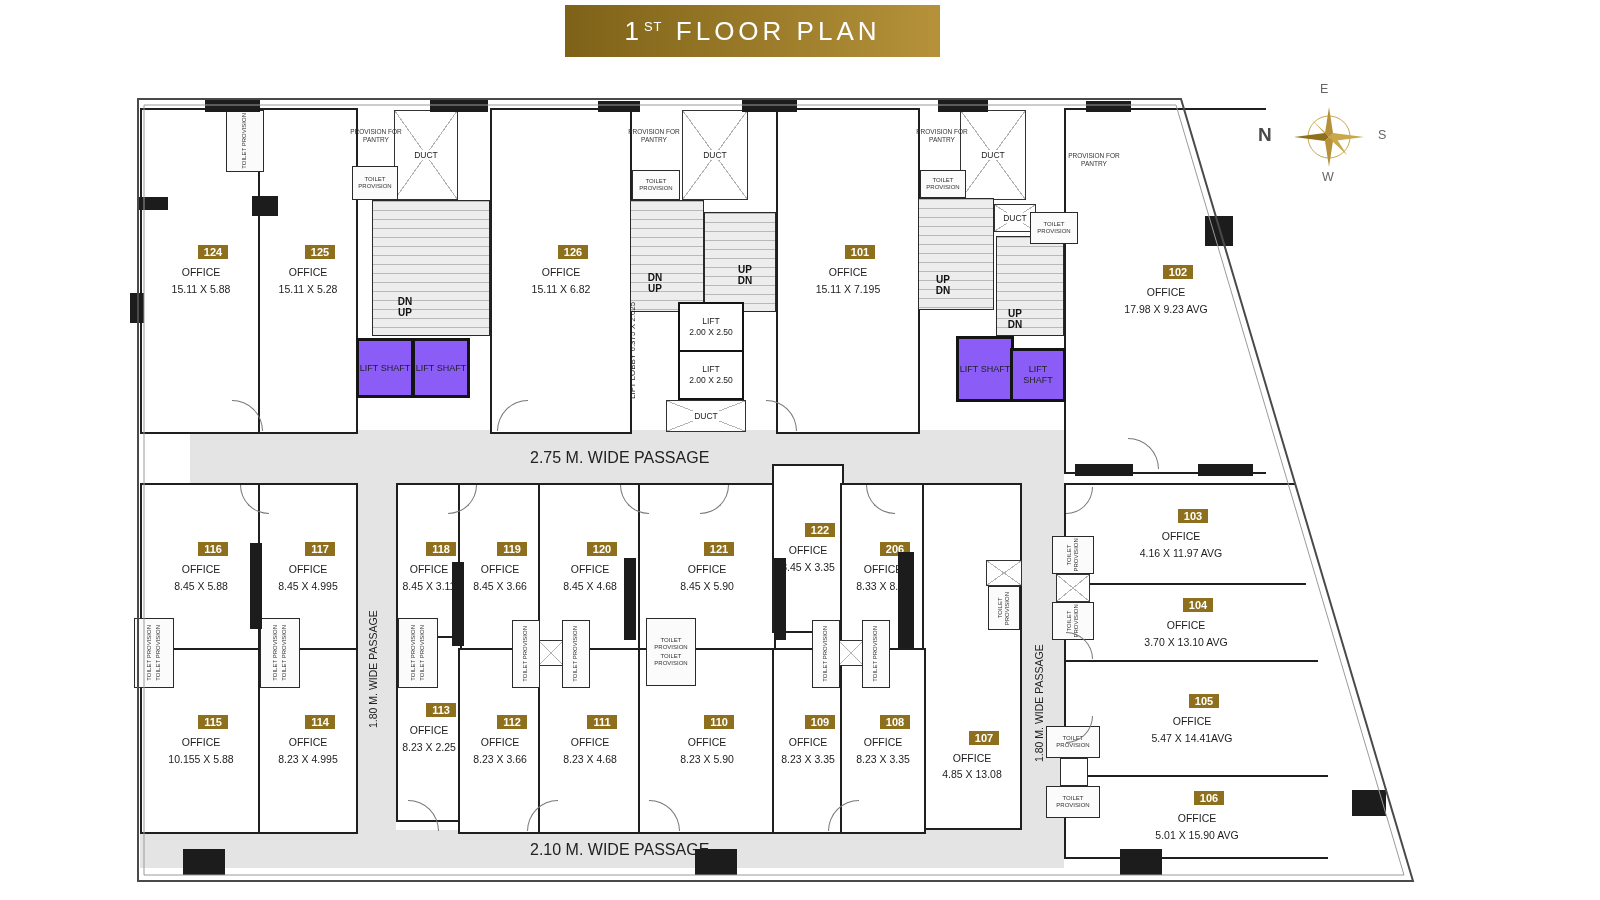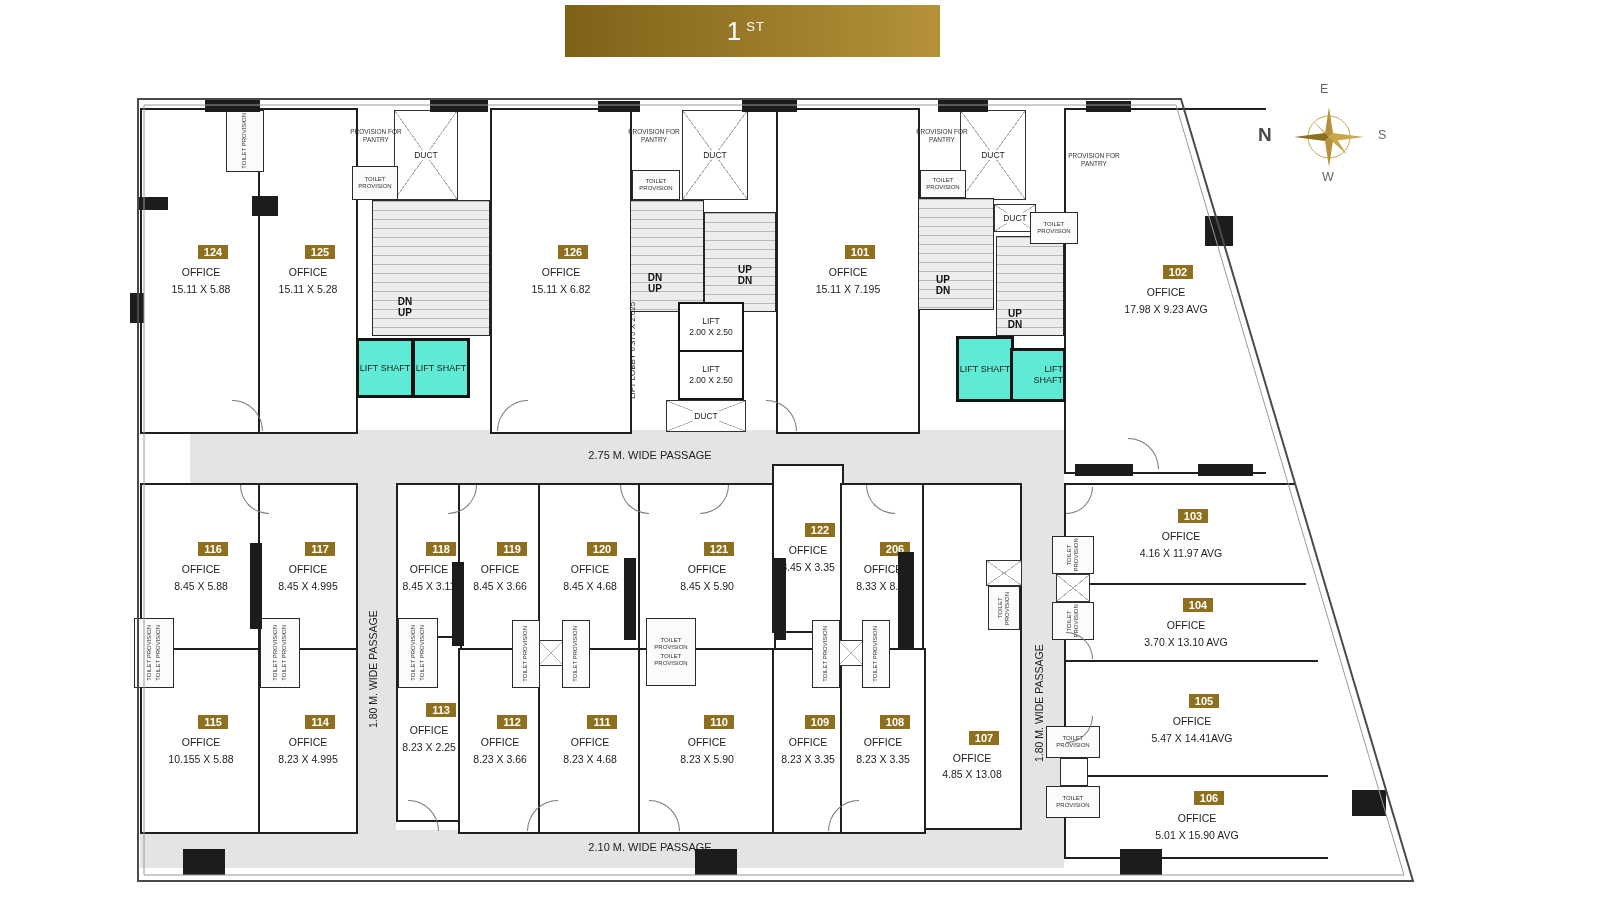--- a/index.html
+++ b/index.html
@@ -9,27 +9,27 @@
     background:linear-gradient(90deg,#7e6218,#b5923a);color:#fff;display:flex;align-items:center;
     justify-content:center;font-size:26px;letter-spacing:4px;z-index:6;}
   .banner sup{font-size:13px;margin:-10px 2px 0 1px;letter-spacing:1px;}
   .room{position:absolute;background:#fff;border:2px solid #1f1f1f;display:flex;flex-direction:column;
     align-items:center;justify-content:center;gap:3px;text-align:center;z-index:2;}
   .room.open-r{border-right:none;}
   .room.low{justify-content:flex-end;padding-bottom:46px;box-sizing:border-box;}
   .badge{background:#8d6f1d;color:#fff;font-weight:bold;font-size:11px;padding:1px 6px;margin-bottom:4px;margin-left:24px;}
   .rname,.rdims{font-size:10.5px;color:#1c1c1c;line-height:1.3;padding:0 3px;}
   .passage{position:absolute;background:#e4e4e4;z-index:1;}
-  .plabel{position:absolute;font-size:11px;color:#222;z-index:3;text-align:center;}
+  .plabel{position:absolute;font-size:16px;color:#222;z-index:3;}
   .vlabel{position:absolute;writing-mode:vertical-rl;transform:rotate(180deg);font-size:10.5px;color:#222;z-index:3;}
   .stairs{position:absolute;border:1.5px solid #2a2a2a;z-index:2;
     background:#ededed repeating-linear-gradient(180deg,#b9b9b9 0 1px,transparent 1px 9px);}
   .dir{position:absolute;z-index:3;font-size:10px;font-weight:600;color:#111;line-height:1.1;text-align:center;}
-  .shaft{position:absolute;border:3px solid #141414;background:#5eead4;display:flex;align-items:center;
-    justify-content:center;text-align:right;font-size:9px;line-height:1.2;z-index:3;font-weight:500;}
+  .shaft{position:absolute;border:3px solid #141414;background:#8b5cf6;display:flex;align-items:center;
+    justify-content:center;text-align:center;font-size:9px;line-height:1.2;z-index:3;font-weight:500;}
   .lift{position:absolute;border:2.5px solid #141414;background:#fff;display:flex;flex-direction:column;
     align-items:center;justify-content:center;font-size:8.5px;line-height:1.25;z-index:3;}
   .duct{position:absolute;border:1.5px solid #333;z-index:2;display:flex;align-items:center;justify-content:center;
     background:linear-gradient(to top right,transparent calc(50% - .5px),#b3b3b3 calc(50% - .5px) calc(50% + .5px),transparent calc(50% + .5px)),
     linear-gradient(to bottom right,transparent calc(50% - .5px),#b3b3b3 calc(50% - .5px) calc(50% + .5px),transparent calc(50% + .5px)),#fff;}
   .duct>span{background:#fff;font-size:8.5px;padding:0 2px;color:#222;z-index:1;}
   .tprov{position:absolute;border:1.2px solid #2a2a2a;background:#fbfbfb;display:flex;align-items:center;
     justify-content:center;gap:2px;z-index:3;text-align:center;}
   .tprov span{font-size:6px;line-height:1.2;color:#333;}
   .tprov.vert span{writing-mode:vertical-rl;transform:rotate(180deg);max-height:96%;}
@@ -48,21 +48,21 @@
   .compass .pt{position:absolute;font-size:12.5px;color:#666;}
   .compass .big{font-size:19px;font-weight:bold;color:#4a4a4a;}
   svg.bound{position:absolute;left:0;top:0;z-index:5;pointer-events:none;}
 </style>
 </head>
 <body>
 
 <div id="plan">
 
   <div class="banner">
-    <span>1</span><sup>ST</sup>&nbsp;
+    <span>1</span><sup>ST</sup>&nbsp;<span>FLOOR PLAN</span>
   </div>
 
   <div class="compass">
     <svg width="70" height="70" viewBox="0 0 70 70" style="position:absolute;left:44px;top:20px">
       <circle cx="35" cy="35" r="21" fill="none" stroke="#c9a84c" stroke-width="1"></circle>
       <polygon points="17,17 32,31 35,35 31,32" fill="#c9a84c"></polygon>
       <polygon points="53,17 39,31 35,35 38,32" fill="#c9a84c"></polygon>
       <polygon points="17,53 31,39 35,35 32,38" fill="#c9a84c"></polygon>
       <polygon points="53,53 38,39 35,35 39,31" fill="#c9a84c"></polygon>
       <polygon points="0,35 31,31 35,35 31,39" fill="#8d6f1d"></polygon>

